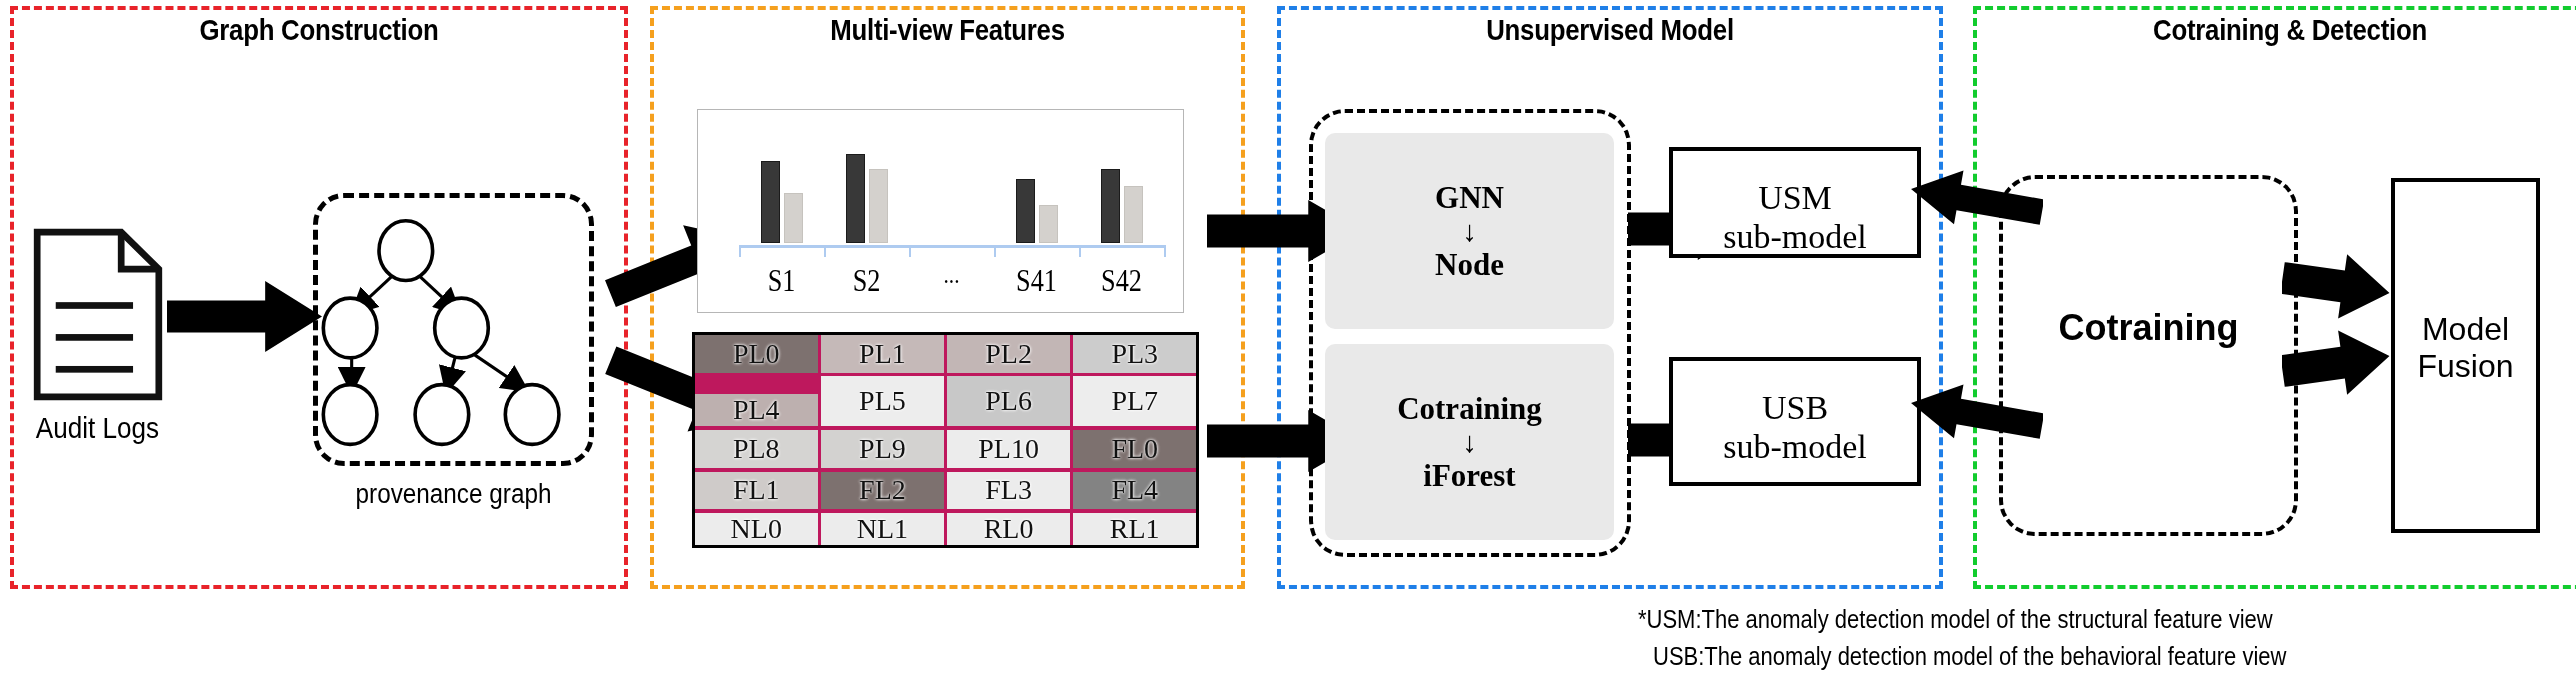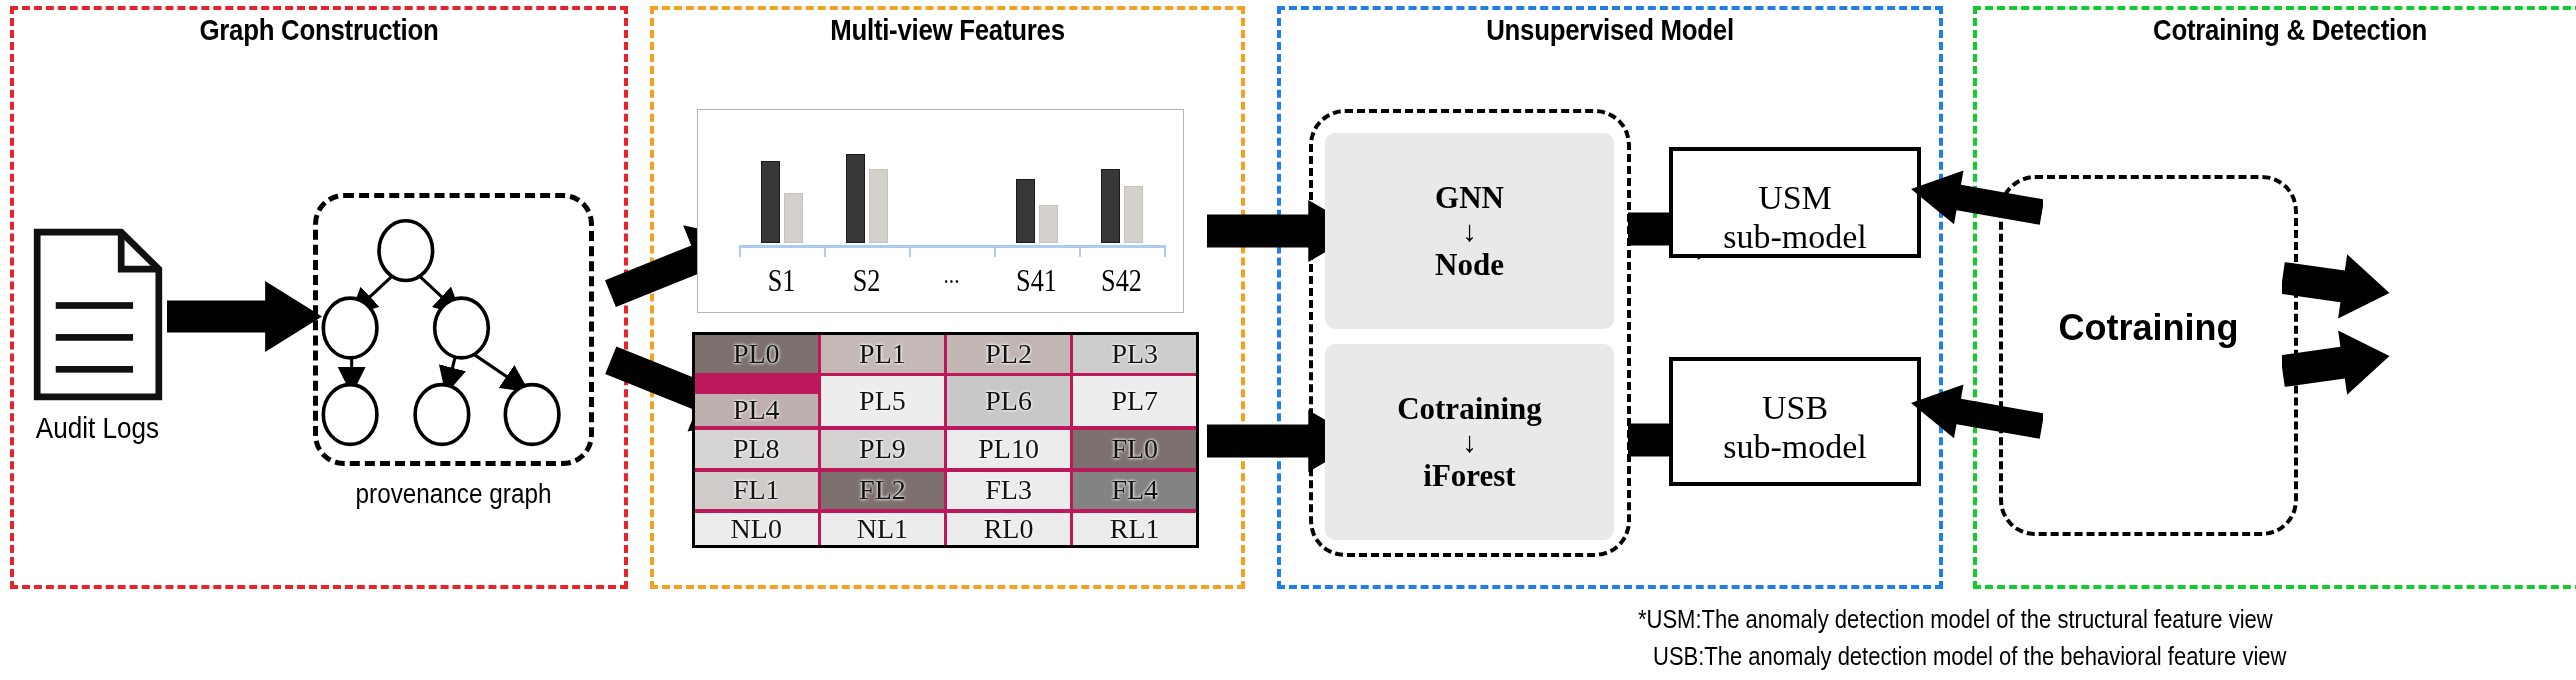--- a/index.html
+++ b/index.html
@@ -358,18 +358,24 @@
     </svg>
   </div>
   <div class="arrow" style="left:2282px;top:330px;width:108px;height:67px;">
     <svg viewBox="0 0 210 130" preserveAspectRatio="none">
       <g transform="rotate(-8 105 65)">
         <path d="M0 34 H118 V2 L210 65 L118 128 V96 H0 Z" fill="#000"></path>
       </g>
     </svg>
   </div>
 
+  <div class="solid-box" style="left:2391px;top:178px;width:149px;height:355px;">
+    <div class="box-label" style="top:129px;font-family:'Liberation Sans',sans-serif;font-size:32px;">
+      <span>Model</span><br>
+      <span>Fusion</span>
+    </div>
+  </div>
 
   <div class="footnote" style="left:1638px;top:602px;width:979px;">*USM:The anomaly detection model of the structural feature view</div>
   <div class="footnote" style="left:1653px;top:639px;width:979px;">USB:The anomaly detection model of the behavioral feature view</div>
 
 </div>
 
 
 </body></html>

